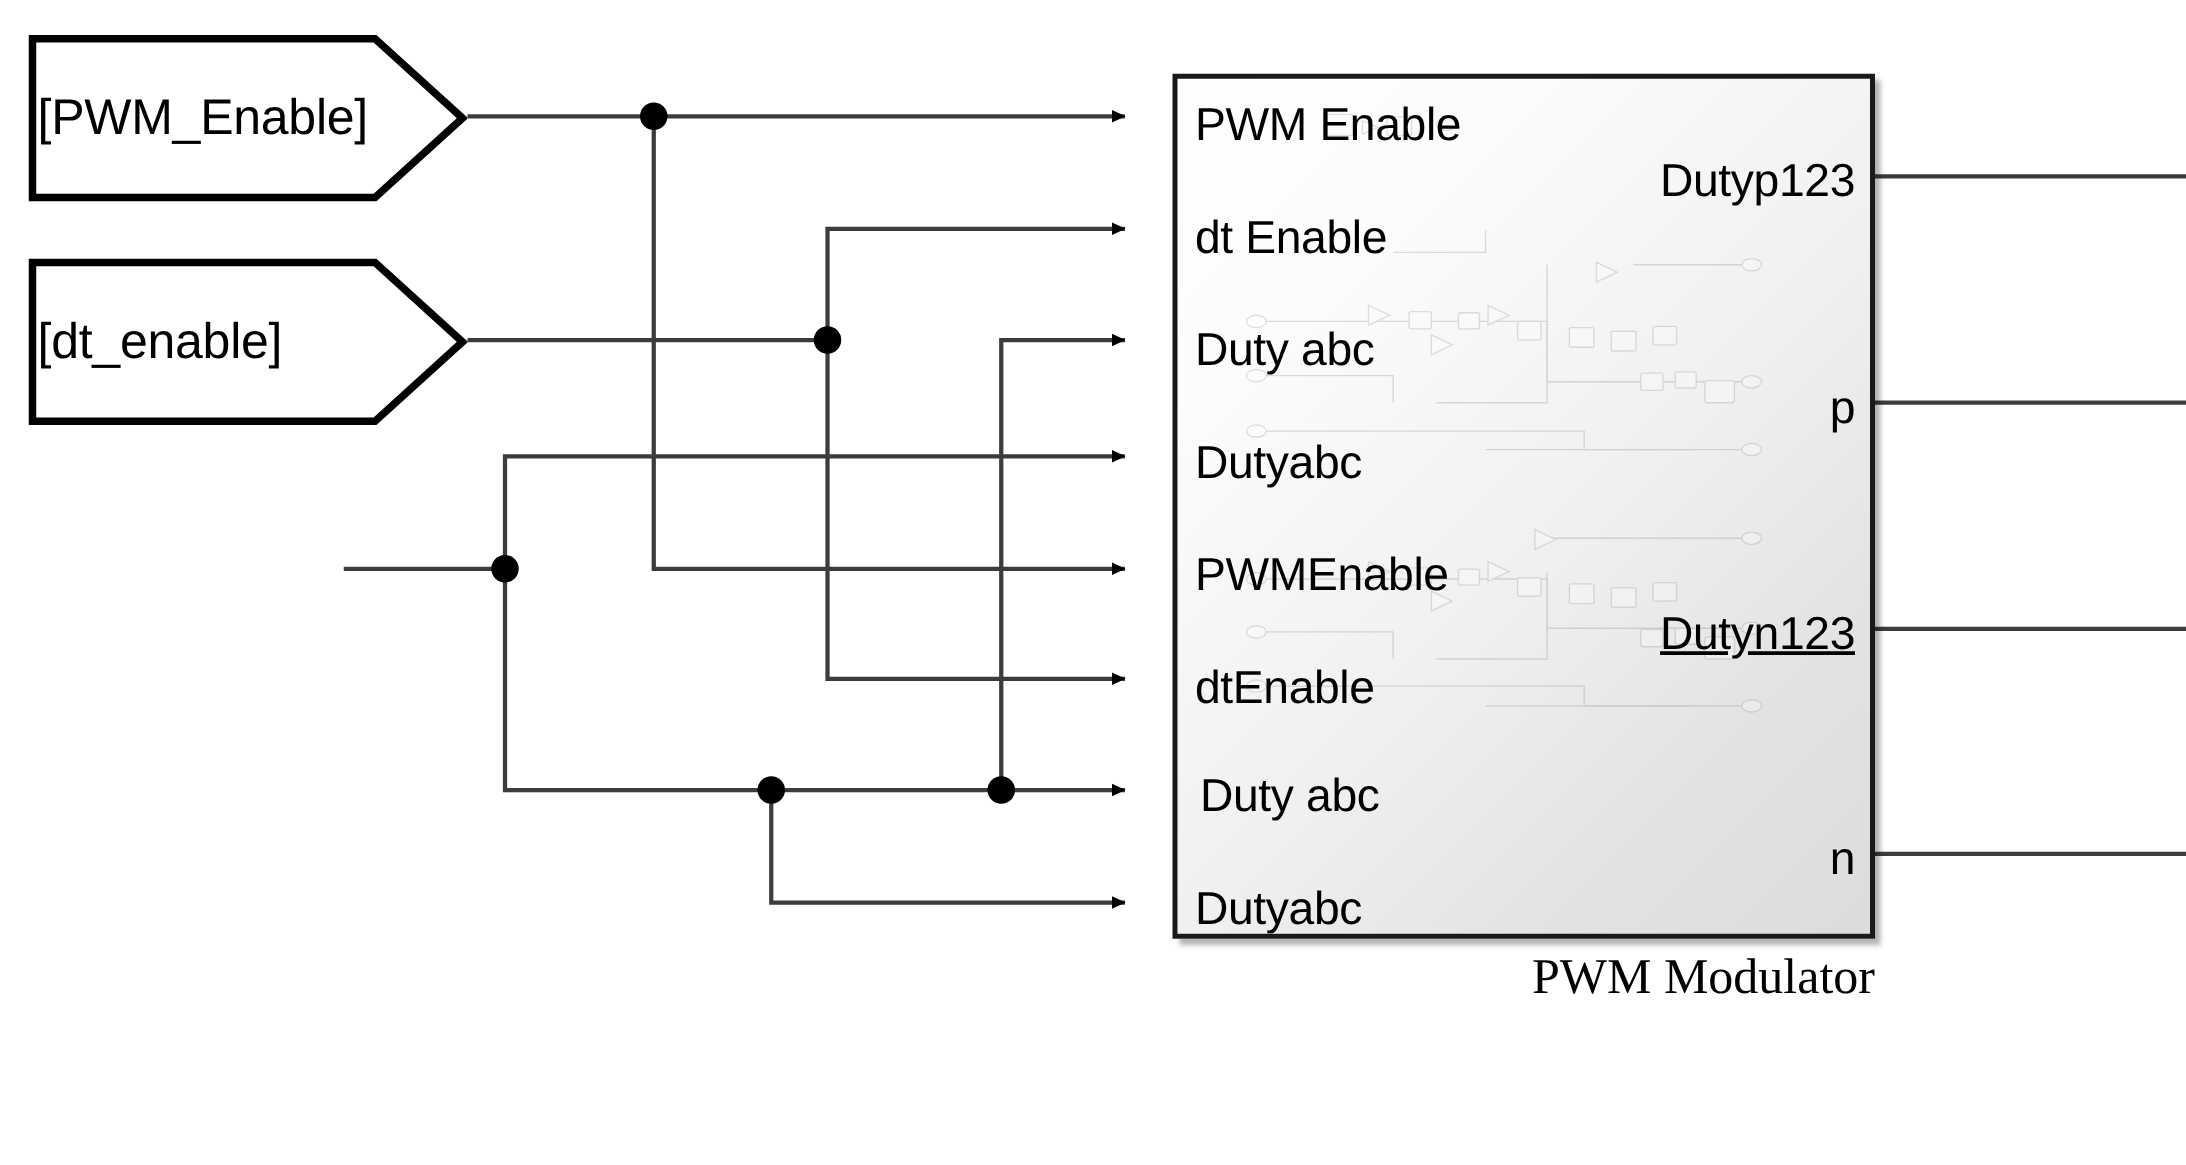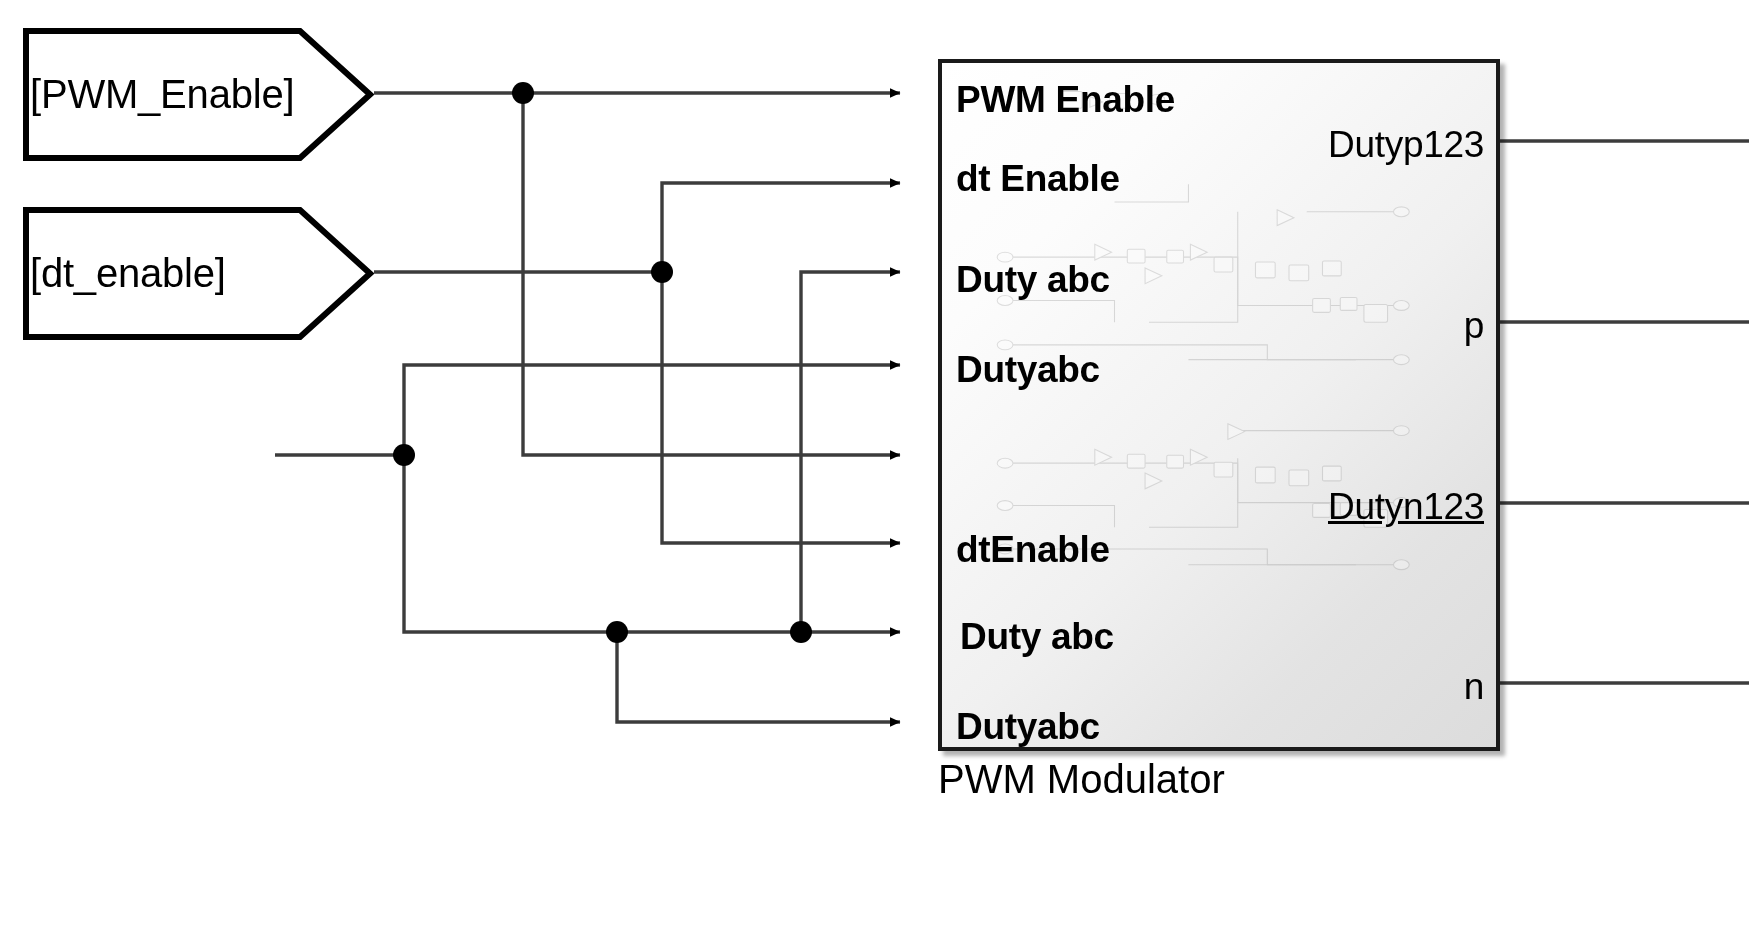--- a/index.html
+++ b/index.html
@@ -76,41 +76,41 @@
     pointer-events: none;
   }
   .port-in-label {
     position: absolute;
     left: 14px;
     font-size: 37px;
     color: #000000;
     white-space: nowrap;
     transform: translateY(-50%);
     letter-spacing: -0.3px;
-    font-weight: bold;
   }
   .port-out-label {
     position: absolute;
     right: 12px;
     font-size: 37px;
     color: #000000;
     white-space: nowrap;
     transform: translateY(-50%);
     letter-spacing: -0.3px;
     margin-left: 37px;
   }
   #block-caption {
     position: absolute;
     left: 938px;
     top: 757px;
     width: 562px;
-    text-align: left;
+    text-align: right;
     font-size: 40px;
     color: #000000;
     white-space: nowrap;
+    font-family: Liberation Serif, serif;
   }
 </style>
 </head>
 <body>
 
 <div id="canvas">
 
   <svg id="wires" viewBox="0 0 1749 932" xmlns="http://www.w3.org/2000/svg">
     <defs>
       <marker id="arrowhead" markerWidth="11" markerHeight="11" refX="10.5" refY="5.5" orient="auto" markerUnits="userSpaceOnUse">
@@ -230,23 +230,24 @@
         <ellipse cx="466" cy="245" rx="8" ry="5"></ellipse>
         <ellipse cx="466" cy="300" rx="8" ry="5"></ellipse>
         <ellipse cx="466" cy="372" rx="8" ry="5"></ellipse>
         <ellipse cx="466" cy="445" rx="8" ry="5"></ellipse>
         <ellipse cx="466" cy="508" rx="8" ry="5"></ellipse>
         <ellipse cx="218" cy="36" rx="8" ry="5"></ellipse>
       </g>
     </svg>
 
     <div class="port-in-label" style="top:37px;">PWM Enable</div>
-    <div class="port-in-label" style="top:116px;">dt Enable</div>
+    <div class="port-in-label" style="top:127px;">dt Enable</div>
     <div class="port-in-label" style="top:217px;">Duty abc</div>
     <div class="port-in-label" style="top:307px;">Dutyabc</div>
+    <div class="port-in-label" style="top:397px;">PWMEnable</div>
     <div class="port-in-label" style="top:487px;text-align:center;">dtEnable</div>
     <div class="port-in-label" style="top:574px; left:18px;">Duty abc</div>
     <div class="port-in-label" style="top:664px;">Dutyabc</div>
 
     <div class="port-out-label" style="top:82px;">Dutyp123</div>
     <div class="port-out-label" style="top:263px;">p</div>
     <div class="port-out-label" style="top:444px;text-decoration:underline;">Dutyn123</div>
     <div class="port-out-label" style="top:624px;">n</div>
   </div>
 

